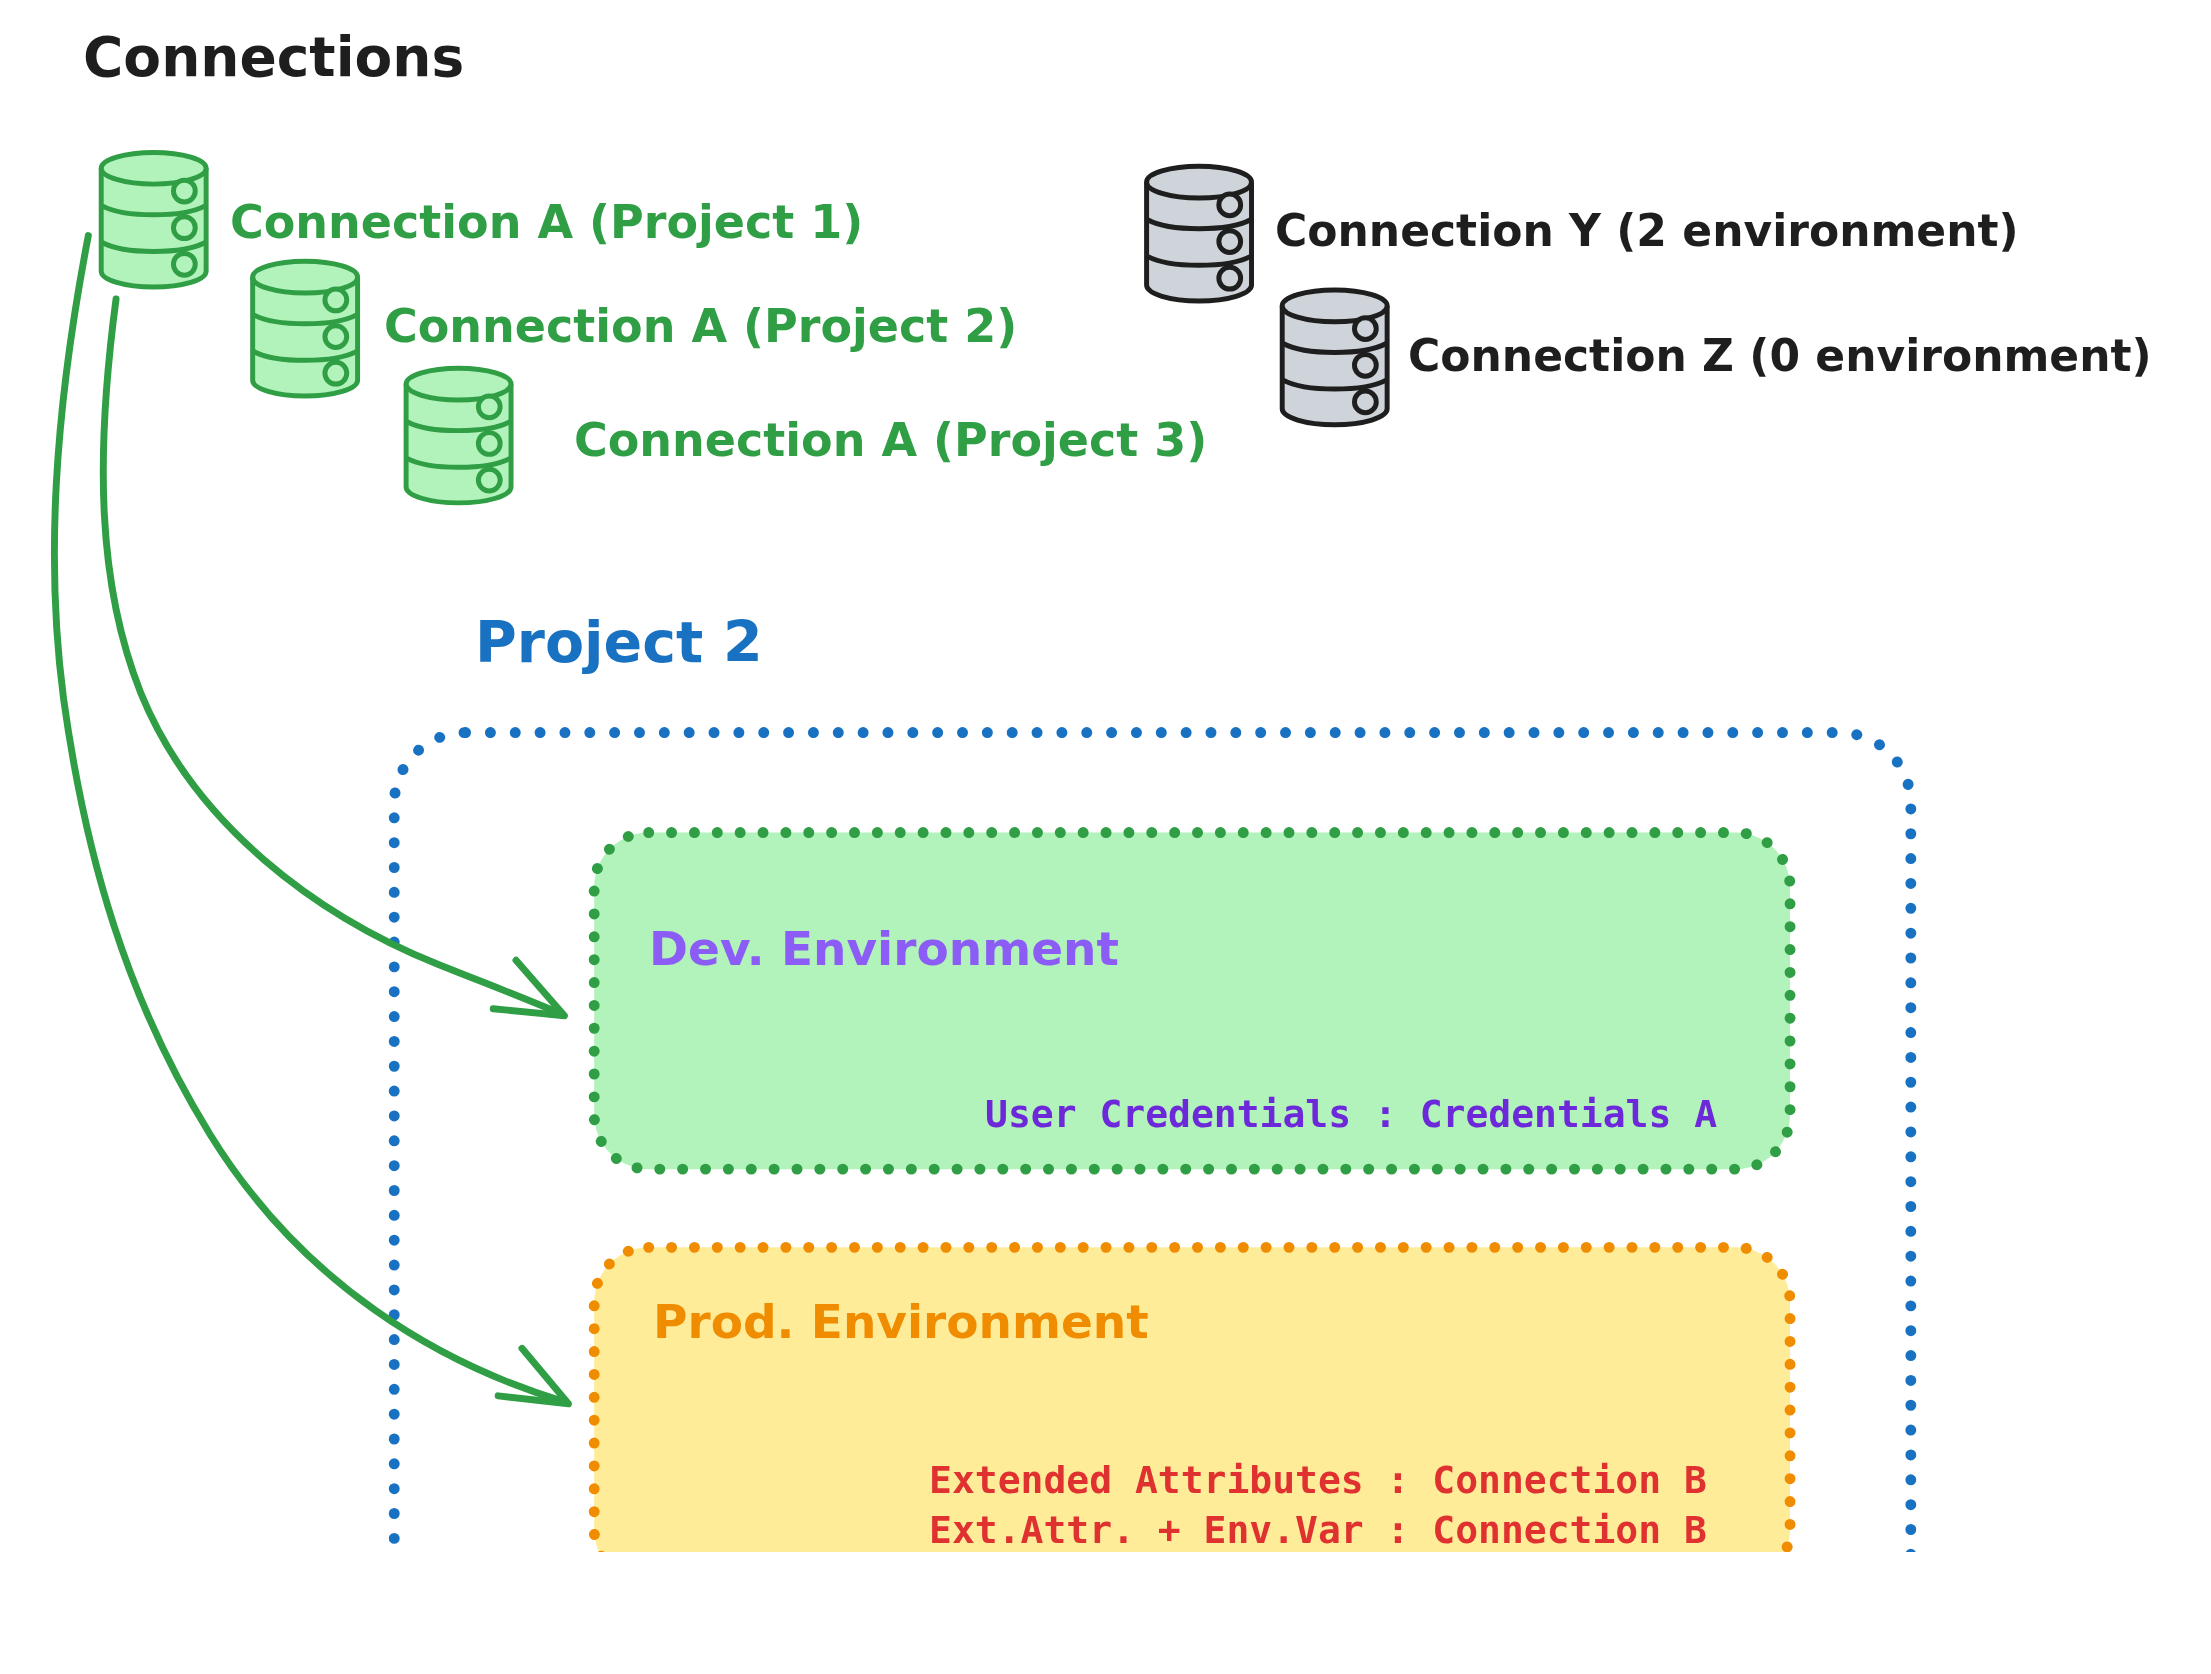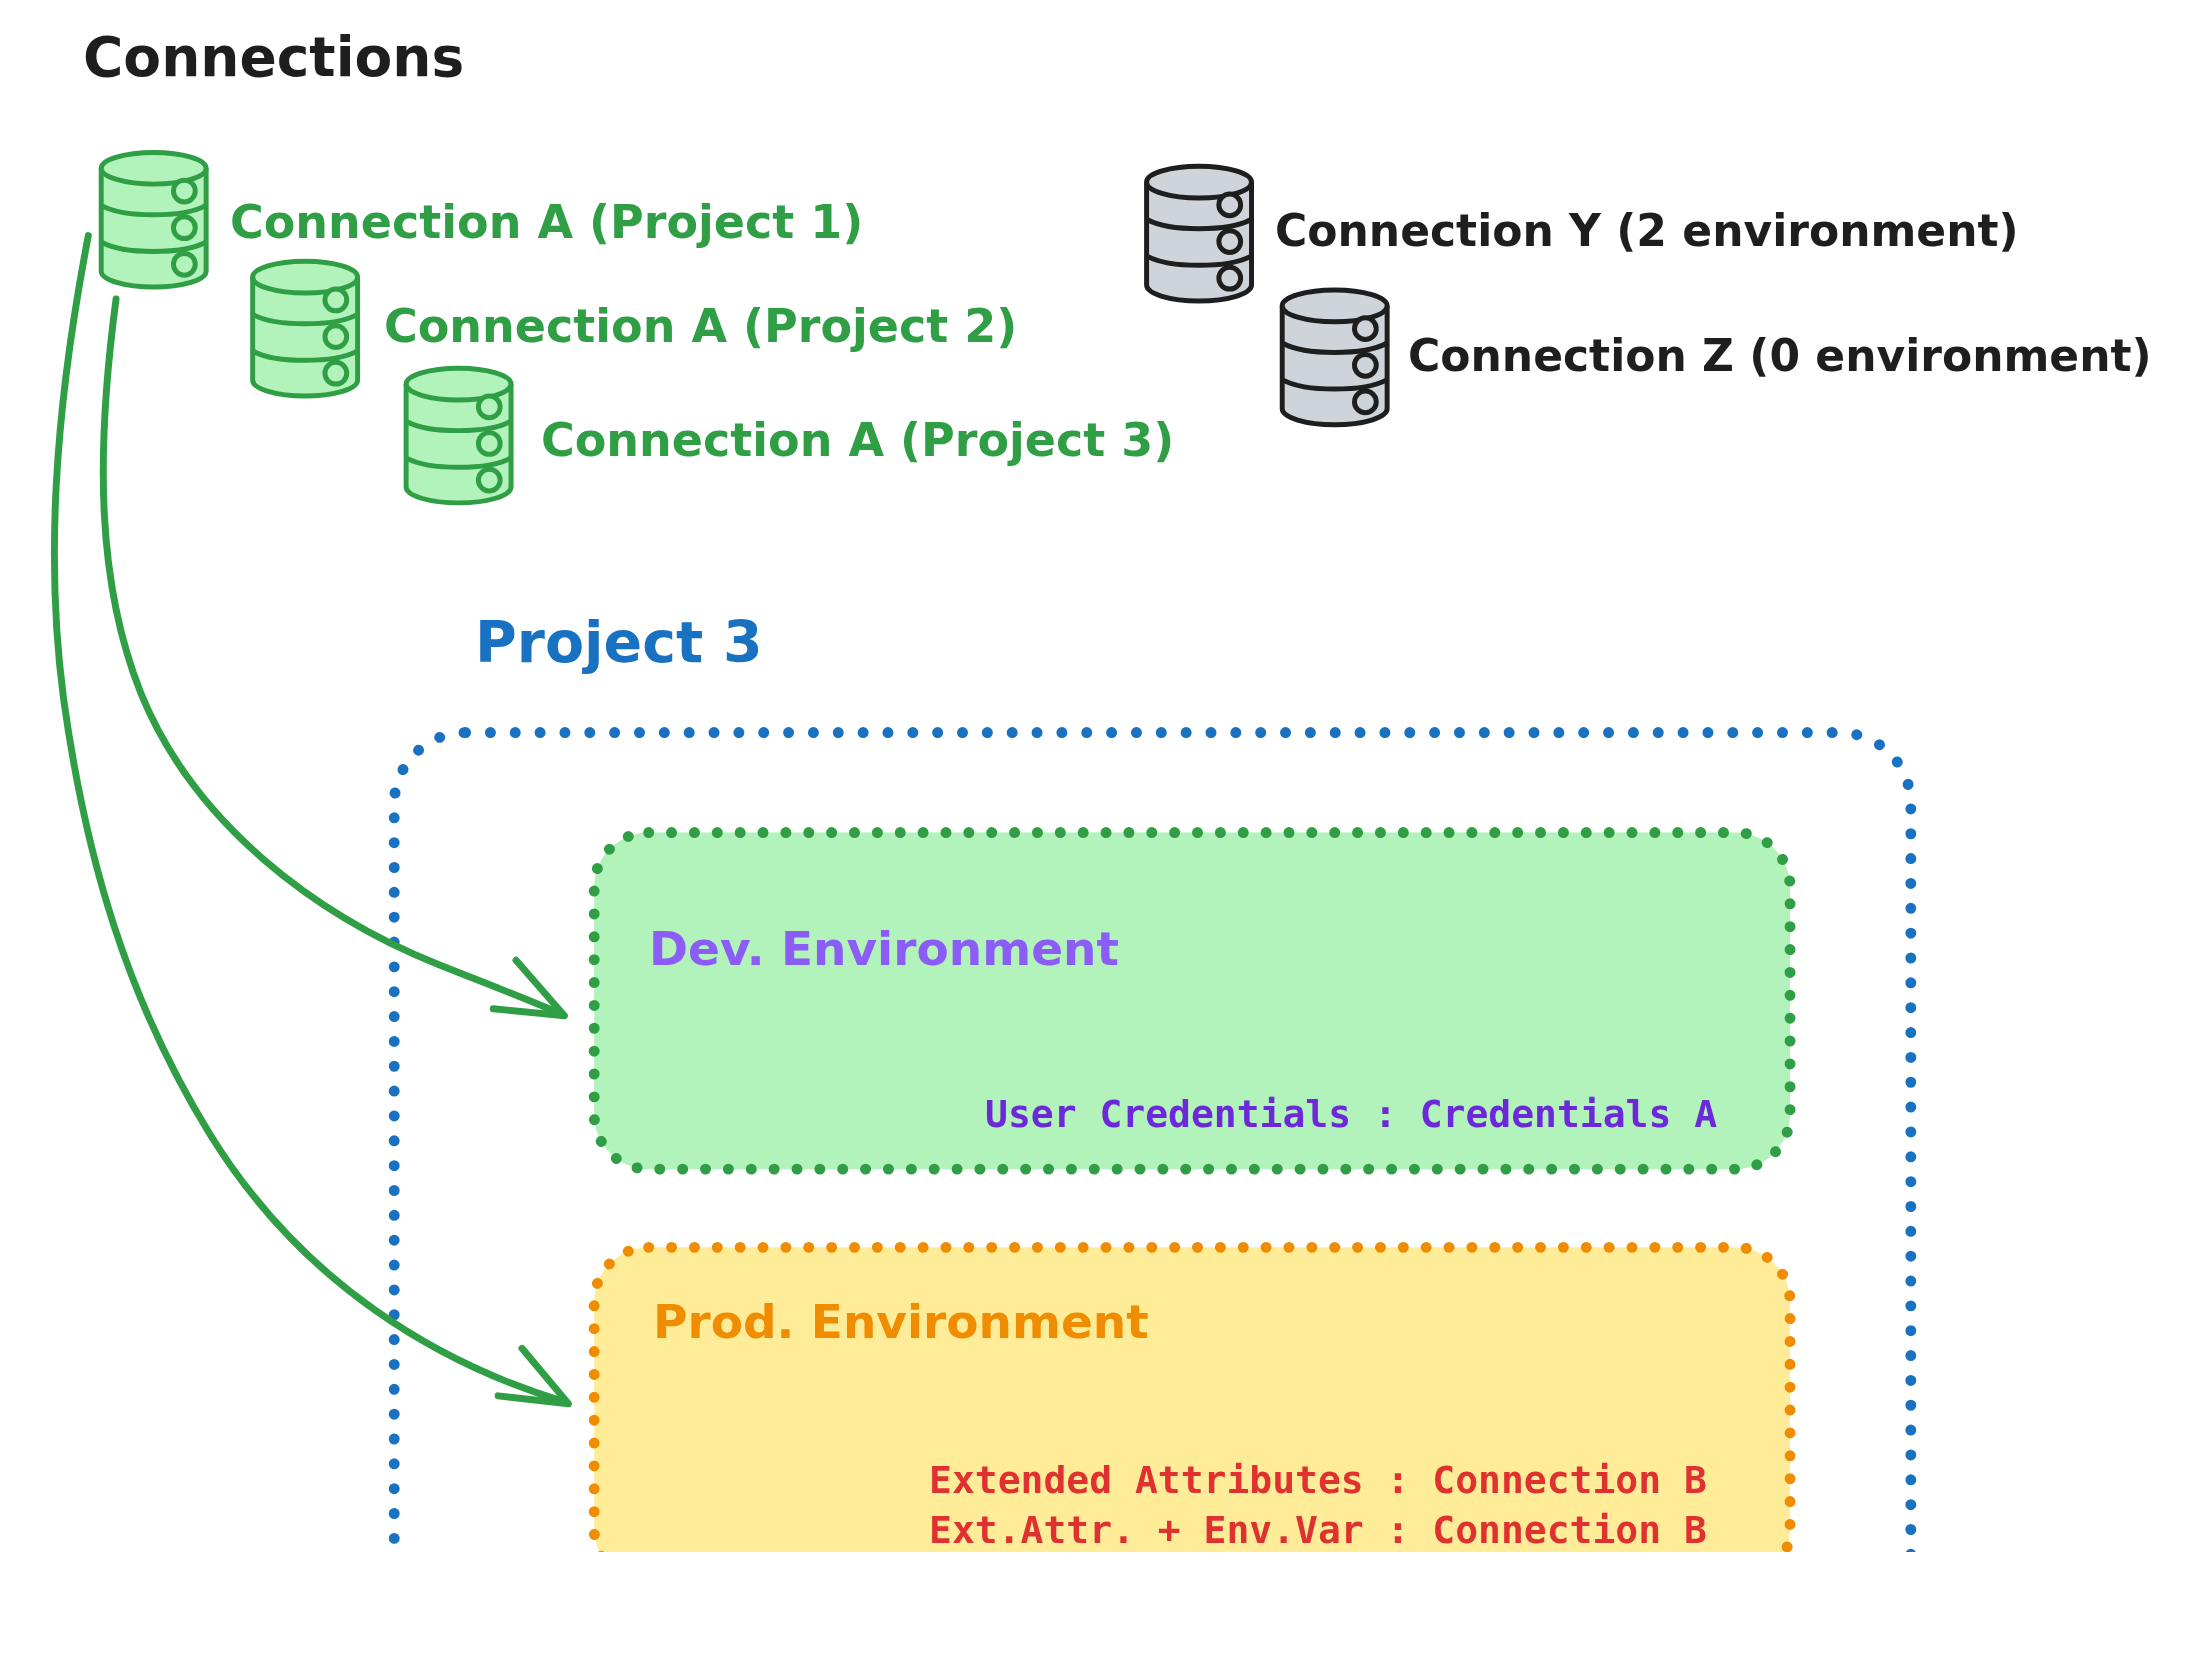--- a/index.html
+++ b/index.html
@@ -37,21 +37,21 @@
 
   .arrow { fill: none; stroke: #2f9e44; stroke-width: 7; stroke-linecap: round; stroke-linejoin: round; }
 
   
   .lbl { position: absolute; white-space: nowrap; line-height: 1.15; }
   .title        { left: 83px;  top: 26px;  font-size: 55px; font-weight: bold; color: #1e1e1e; }
   .conn-g       { font-size: 46px; font-weight: bold; color: #2f9e44; }
   .conn-k       { font-size: 44px; font-weight: bold; color: #1e1e1e; }
   .lbl-a1 { left: 230px;  top: 196px; }
   .lbl-a2 { left: 384px;  top: 300px; text-align: center; }
-  .lbl-a3 { left: 541px;  top: 414px; }
+  .lbl-a3 { left: 574px;  top: 414px; }
   .lbl-y  { left: 1275px; top: 206px; }
   .lbl-z  { left: 1408px; top: 331px; }
   .proj-title   { left: 475px; top: 610px; font-size: 57px; font-weight: bold; color: #1971c2; }
   .env-name     { font-size: 47px; font-weight: bold; }
   .dev-name     { left: 649px; top: 922px;  color: #8b5cf6; }
   .prod-name    { left: 653px; top: 1295px; color: #f08c00; }
   .mono         { font-family: "DejaVu Sans Mono", "Liberation Mono", monospace; font-weight: bold; font-size: 38px; }
   .dev-cred     { left: 985px; top: 1093px; color: #6d28d9; }
   .prod-cred    { left: 929px; top: 1455px; color: #e03131; line-height: 50px; white-space: pre; }
 </style>
@@ -95,21 +95,21 @@
 
   <div class="lbl title">Connections</div>
 
   <div class="lbl conn-g lbl-a1">Connection A (Project 1)</div>
   <div class="lbl conn-g lbl-a2">Connection A (Project 2)</div>
   <div class="lbl conn-g lbl-a3">Connection A (Project 3)</div>
 
   <div class="lbl conn-k lbl-y">Connection Y (2 environment)</div>
   <div class="lbl conn-k lbl-z">Connection Z (0 environment)</div>
 
-  <div class="lbl proj-title">Project 3</div>
+  <div class="lbl proj-title">Project 2</div>
 
   <div class="lbl env-name dev-name">Dev. Environment</div>
   <div class="lbl mono dev-cred">User Credentials : Credentials A</div>
 
   <div class="lbl env-name prod-name">Prod. Environment</div>
   <div class="lbl mono prod-cred"><span>Extended Attributes : Connection B</span>
 <span>Ext.Attr. + Env.Var : Connection B</span></div>
 
 </div>
 

